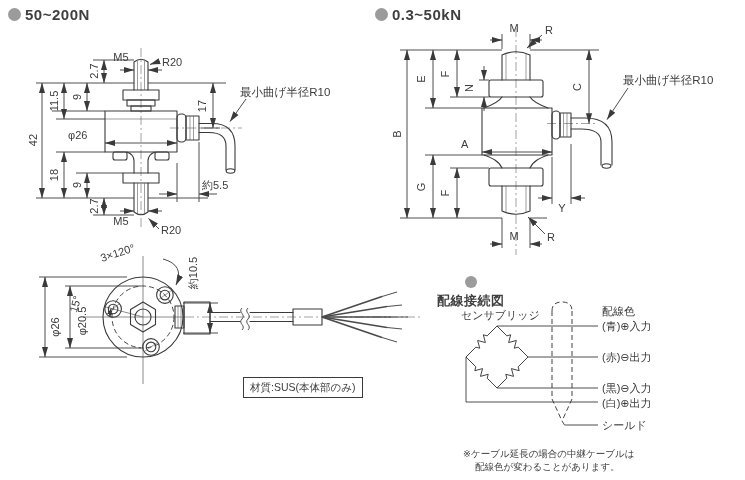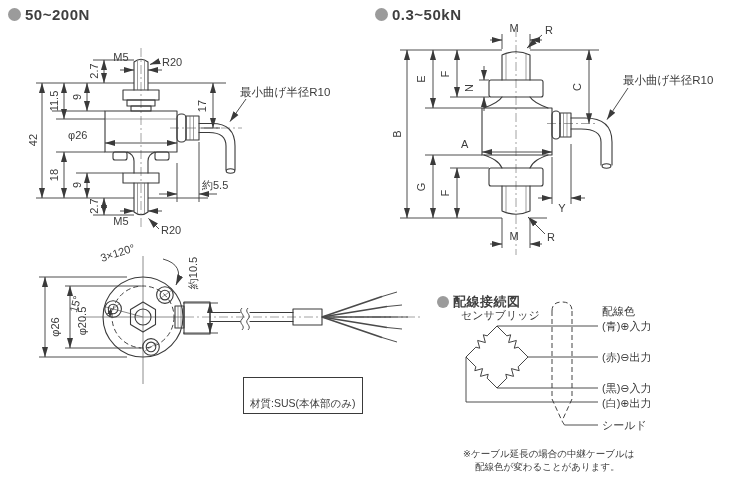--- a/index.html
+++ b/index.html
@@ -4,21 +4,21 @@
 <style>
   html,body{margin:0;padding:0;background:#fff;}
   .page{position:relative;width:745px;height:480px;background:#ffffff;overflow:hidden;
         font-family:"Liberation Sans","DejaVu Sans",sans-serif;color:#3c3c3c;}
   .sec-title{position:absolute;display:flex;align-items:center;gap:4px;
              font-weight:bold;font-size:15px;color:#3f3f3f;letter-spacing:.5px;}
   .sec-title .bullet{width:13px;height:13px;border-radius:50%;background:#9b9b9b;flex:0 0 auto;}
   .sec-title.small{font-size:13px;}
   .sec-title.small .bullet{width:12px;height:12px;}
   .matbox{position:absolute;left:243px;top:377px;border:1.2px solid #3a3a3a;
-          padding:19px 6px 2px 6px;font-size:10.5px;color:#3c3c3c;background:#fff;white-space:nowrap;}
+          padding:3px 6px 2px 6px;font-size:10.5px;color:#3c3c3c;background:#fff;white-space:nowrap;}
   svg{position:absolute;overflow:visible;}
   svg text{font-family:"Liberation Sans","DejaVu Sans",sans-serif;font-size:11px;fill:#3c3c3c;}
   .part{fill:none;stroke:#3a3a3a;stroke-width:1.1;stroke-linejoin:round;stroke-linecap:round;}
   .thin{fill:none;stroke:#5a5a5a;stroke-width:.6;}
   .dim{fill:none;stroke:#3a3a3a;stroke-width:.9;}
   .cl{fill:none;stroke:#8a8a8a;stroke-width:.8;stroke-dasharray:9 3 2 3;}
   .dash{fill:none;stroke:#3a3a3a;stroke-width:.95;stroke-dasharray:5 3;}
   .wire{fill:none;stroke:#4a4a4a;stroke-width:1.7;}
   .wiretip{fill:none;stroke:#3a3a3a;stroke-width:.9;}
 </style>
@@ -28,21 +28,21 @@
 <div class="page">
 
   <div class="sec-title" style="left:8px;top:6px;">
     <span class="bullet"></span>
     <span>50~200N</span>
   </div>
   <div class="sec-title" style="left:375px;top:6px;">
     <span class="bullet"></span>
     <span>0.3~50kN</span>
   </div>
-  <div class="sec-title small" style="left:437px;top:293px;">
+  <div class="sec-title small" style="left:437px;top:276px;flex-direction:column;">
     <span class="bullet"></span>
     <span>配線接続図</span>
   </div>
 
   <svg style="left:30px;top:30px;" width="340" height="225" viewBox="0 0 340 225">
     <defs>
       <marker id="aL" markerWidth="11" markerHeight="9" refX="10.3" refY="4" orient="auto-start-reverse" markerUnits="userSpaceOnUse">
         <path d="M0,0.9 L10.5,4 L0,7.1 Z" fill="#3a3a3a"></path>
       </marker>
     </defs>

